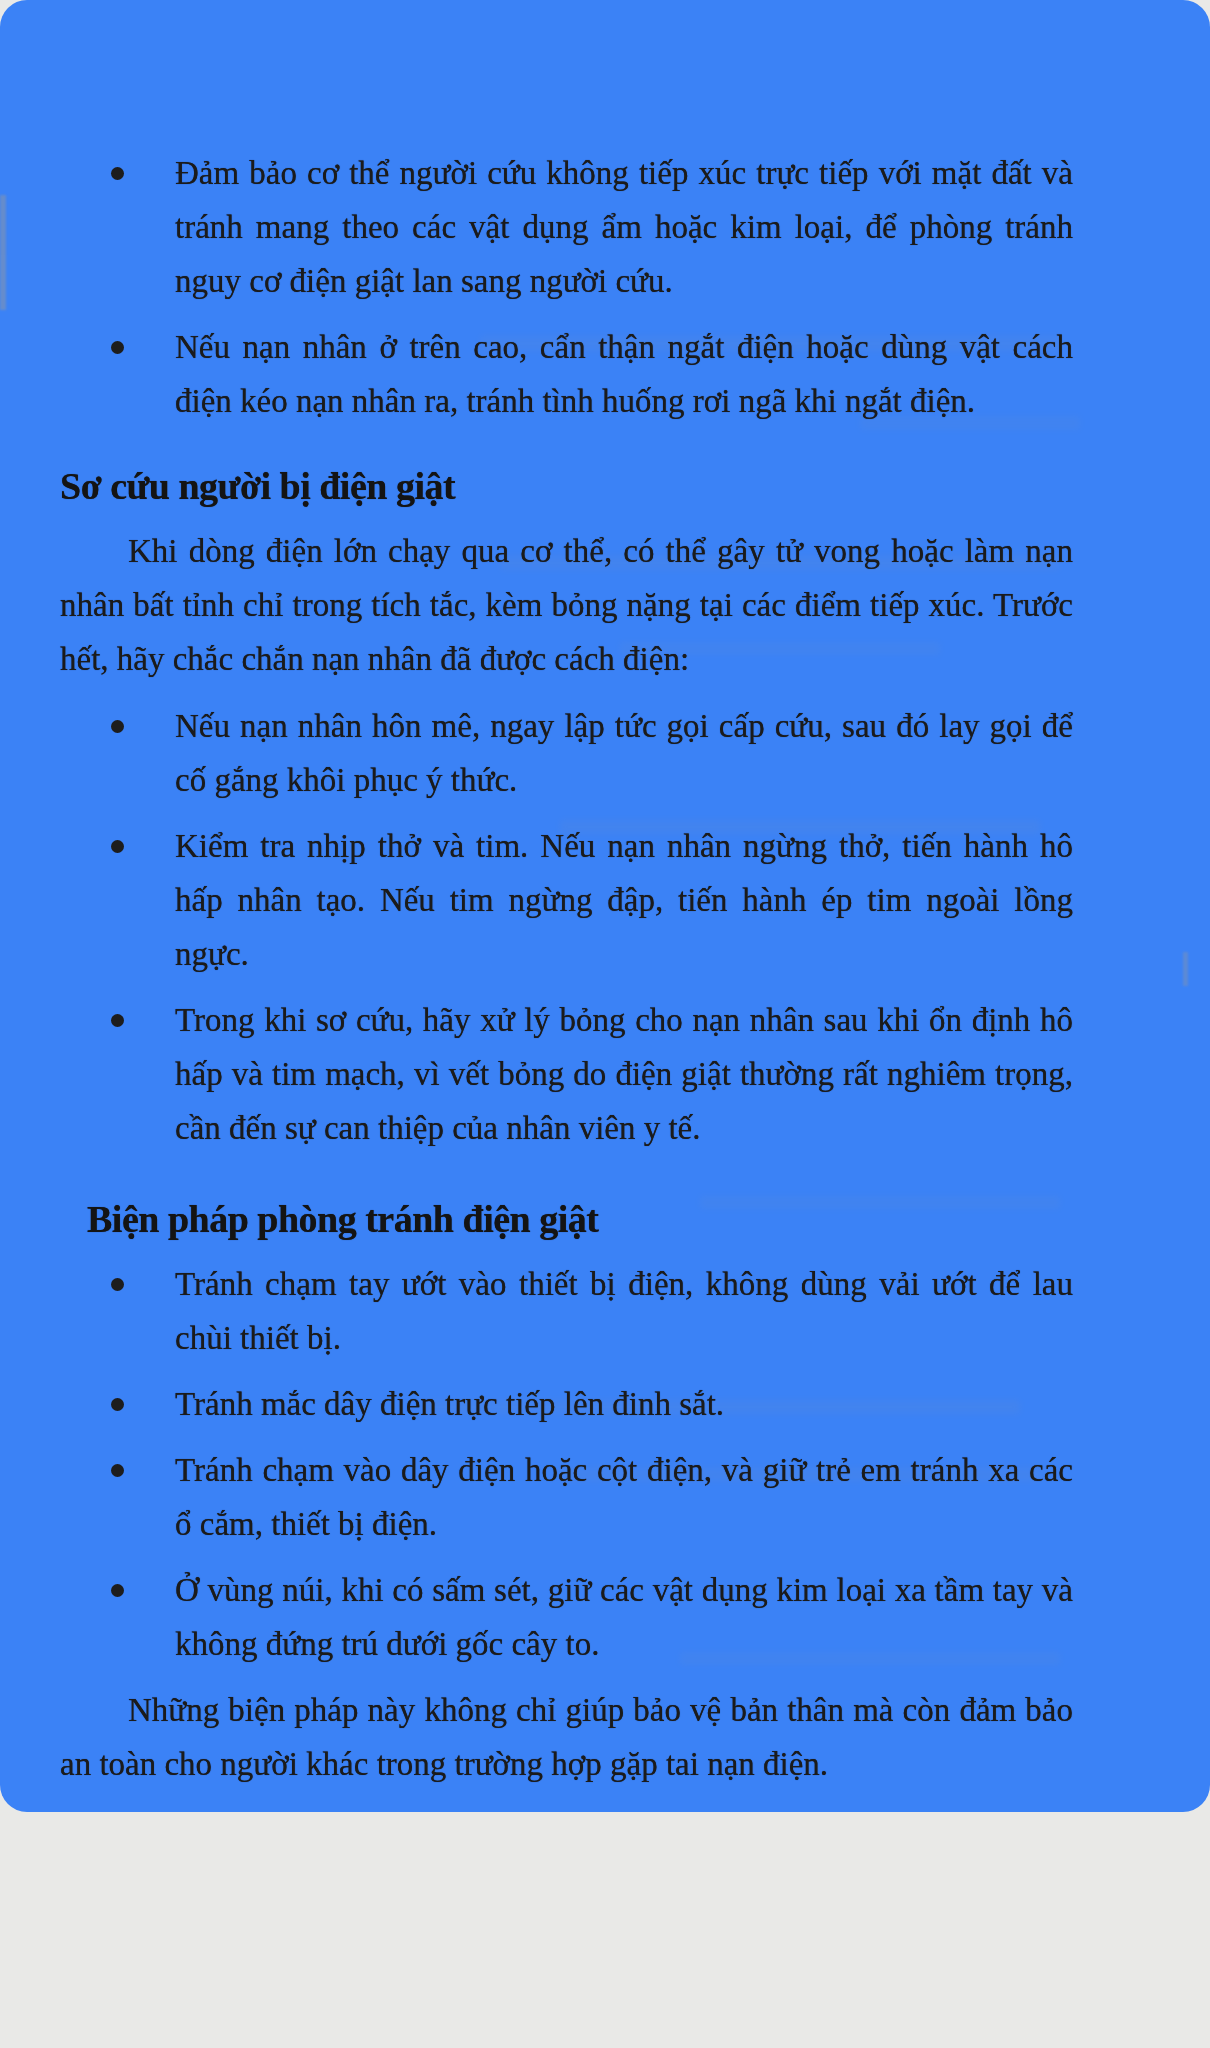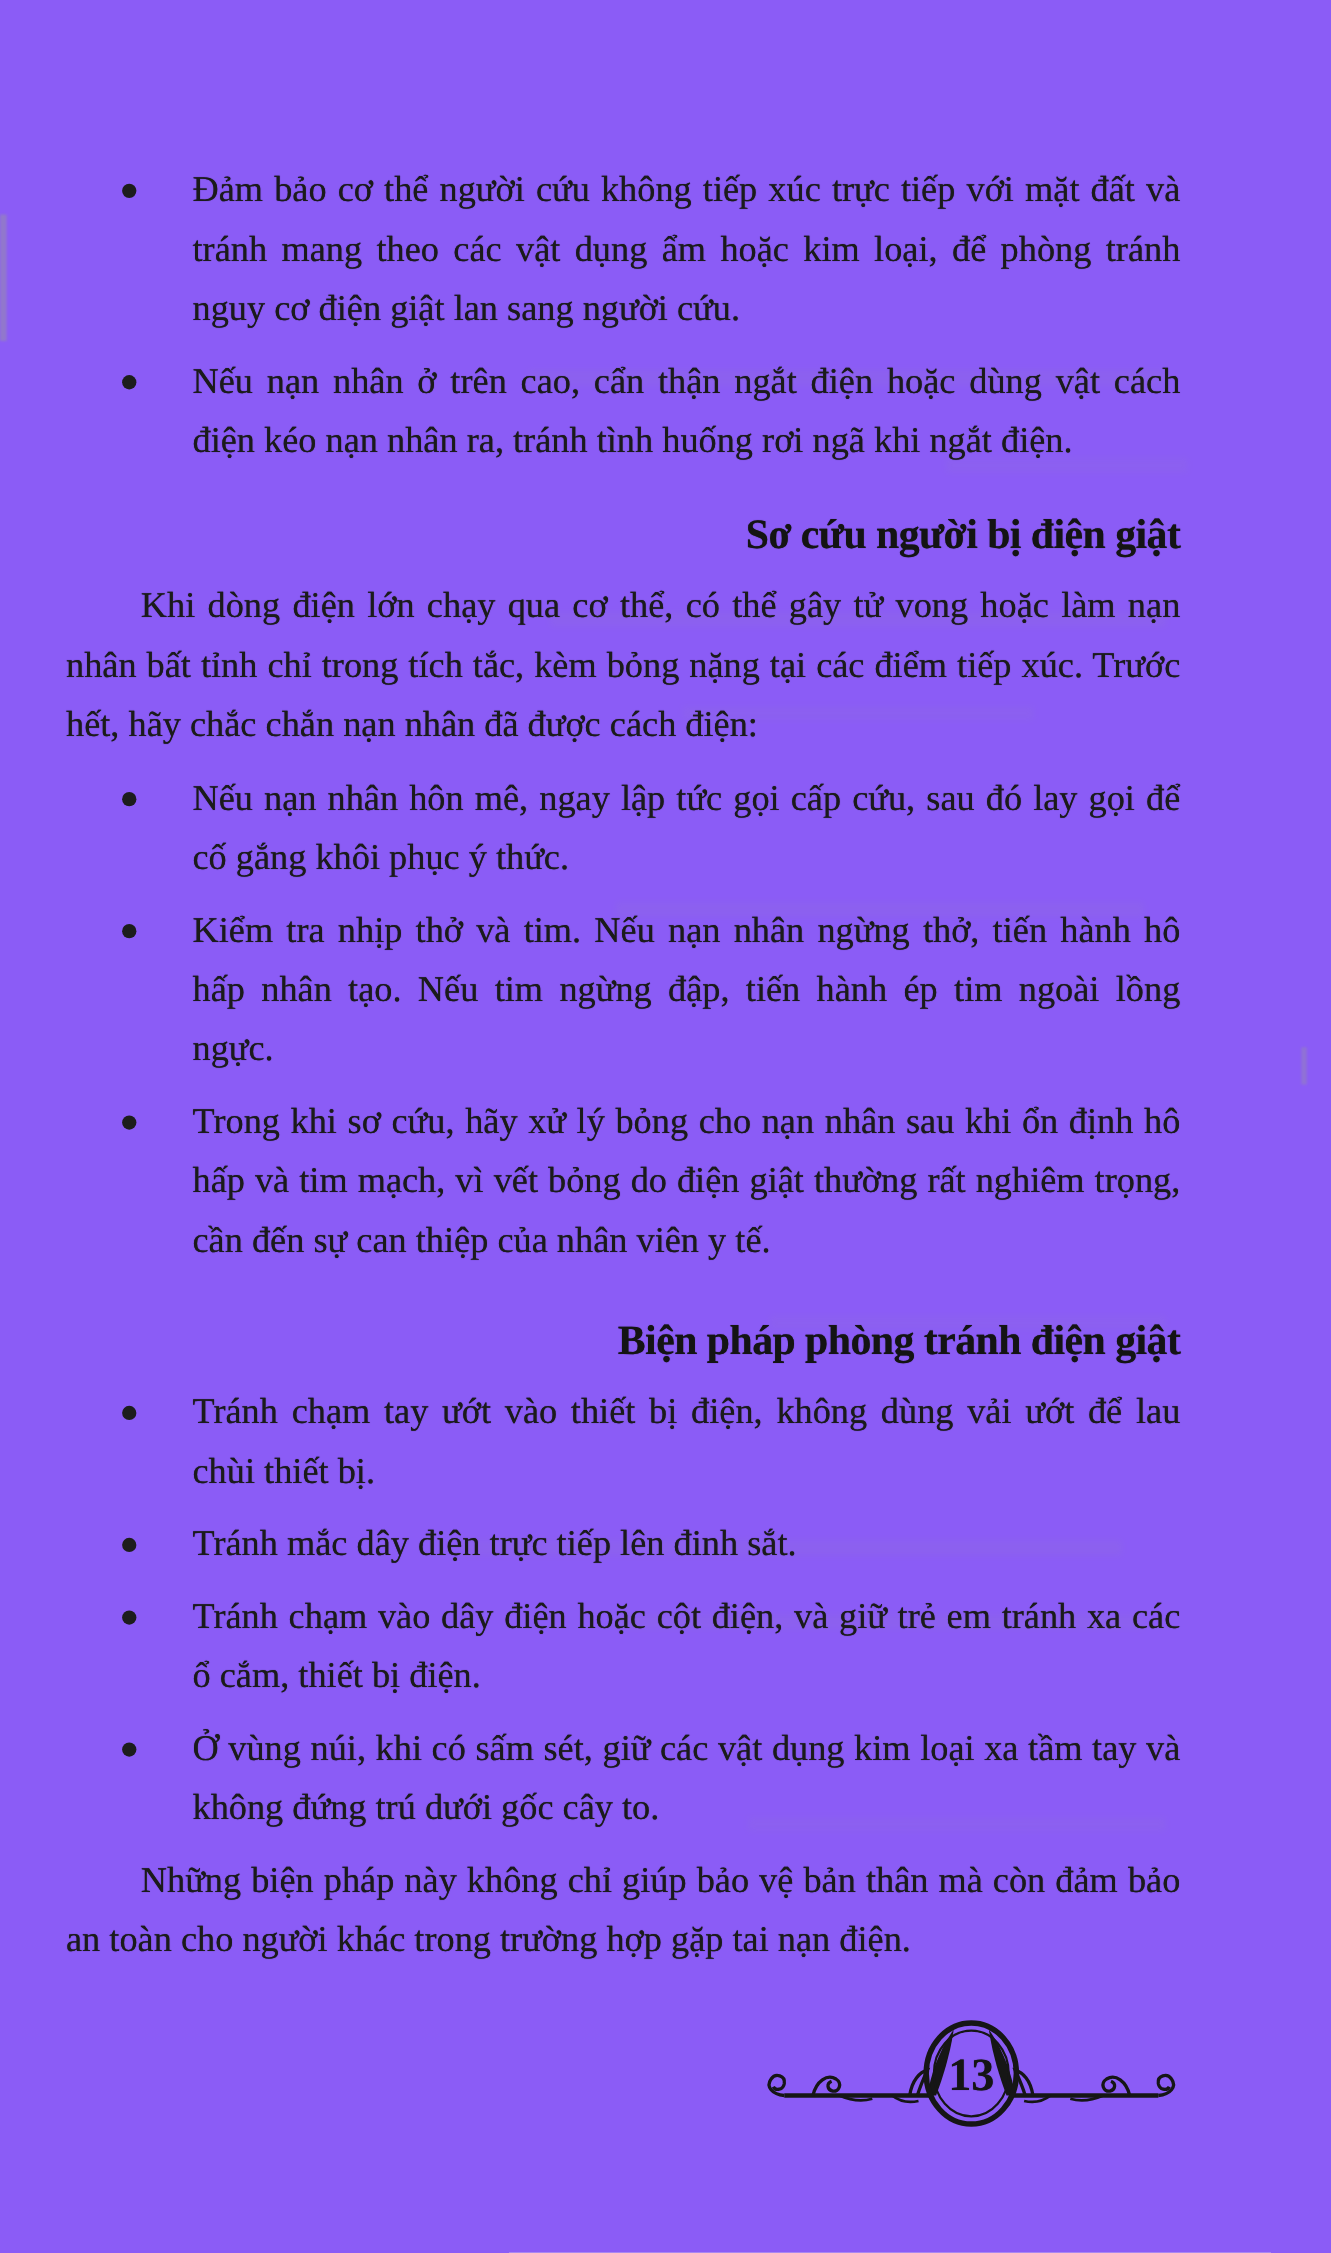--- a/index.html
+++ b/index.html
@@ -4,24 +4,25 @@
 <style>
   * { margin: 0; padding: 0; box-sizing: border-box; }
   html, body { width: 1210px; }
   body {
     font-family: "Liberation Serif", "DejaVu Serif", serif;
     background: #e9e9e7;
   }
   .page {
     position: relative;
     width: 1210px;
-    height: 2048px;
-    background: #8b5cf6;
+    height: 1812px;
+    background: #3b82f6;
     overflow: hidden;
     color: #1b1b1b;
+    border-radius: 27px;
   }
   .content {
     position: relative;
     padding: 146px 137px 0 60px;
     font-size: 33px;
     line-height: 54px;
     text-align: justify;
     text-shadow: 0 0 0.7px rgba(20,20,20,0.85);
   }
   ul.blist { list-style: none; }
@@ -36,21 +37,21 @@
     top: 21px;
     width: 13px;
     height: 13px;
     border-radius: 50%;
     background: #1d1d1d;
   }
   h2.sec {
     font-size: 38px;
     line-height: 56px;
     font-weight: bold;
-    text-align: right;
+    text-align: left;
     letter-spacing: -0.5px;
     color: #141414;
   }
   h2.sec.first { margin-top: 30px; margin-bottom: 10px; }
   h2.sec.second { margin-top: 36px; margin-bottom: 10px; margin-left: 27px; }
   p.body-par { text-indent: 68px; }
   p.lead-par { margin-bottom: 13px; }
   .footer-wrap {
     margin-top: 40px;
     text-align: right;

